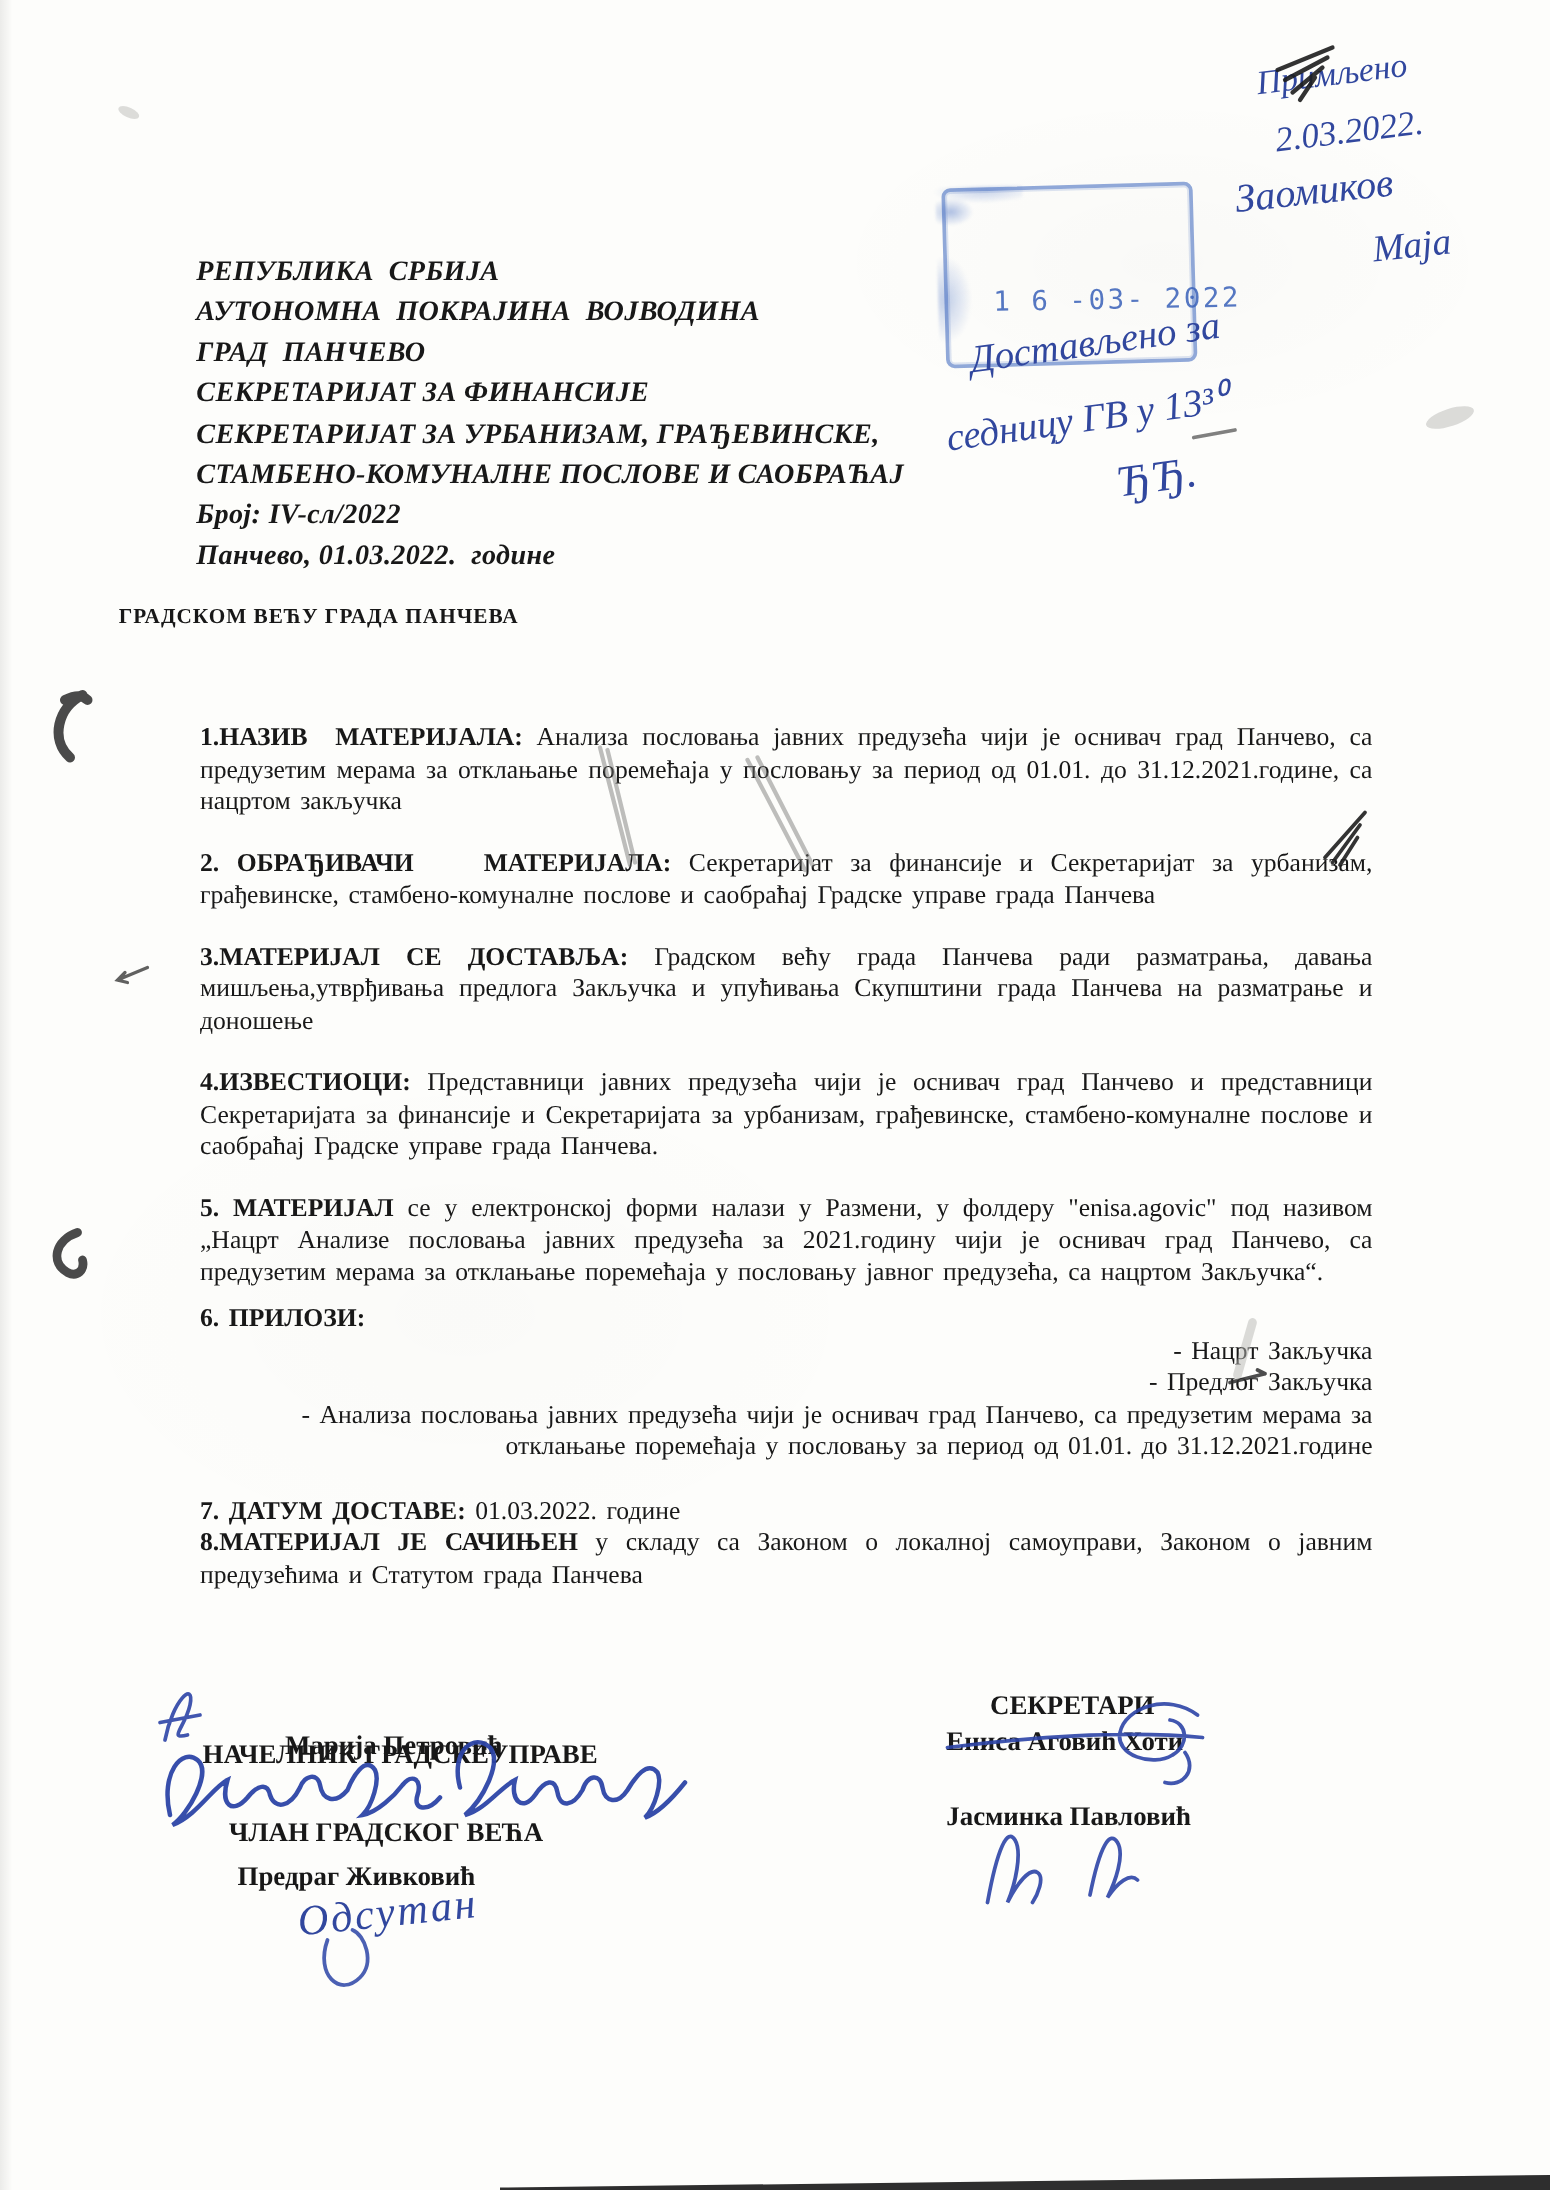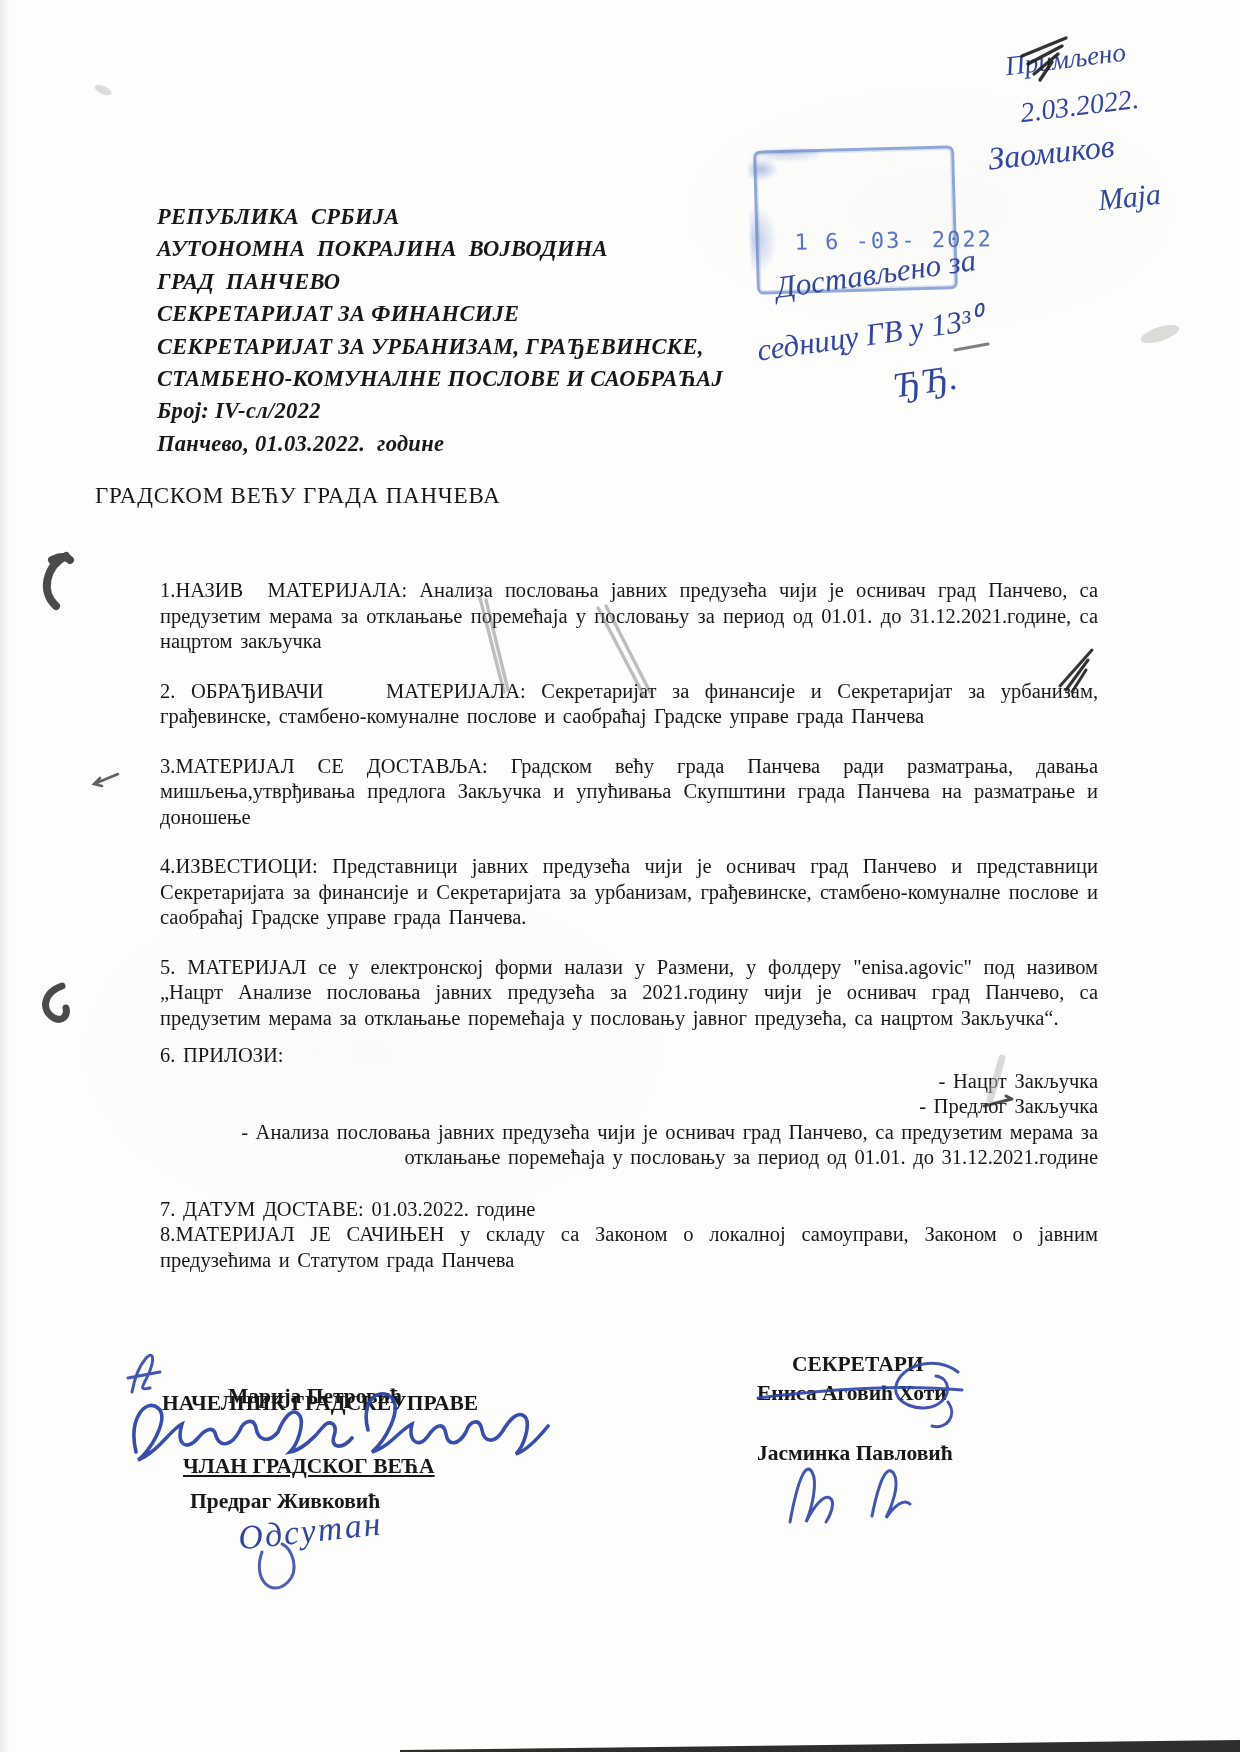--- a/index.html
+++ b/index.html
@@ -16,28 +16,28 @@
     font-family:"Liberation Serif", serif;
     color:#181818;
   }
   .edge-shade{position:absolute;left:0;top:0;width:10px;height:100%;
     background:linear-gradient(to right, rgba(0,0,0,0.07), rgba(0,0,0,0));}
   .line{white-space:pre;font-style:italic;}
   
   .letterhead{position:absolute;left:157px;top:201px;font-weight:bold;
     font-size:22.5px;line-height:32.4px;letter-spacing:0.3px;}
   
-  .addressee{position:absolute;left:95px;top:483px;font-weight:normal;
-    font-size:23px;letter-spacing:0.8px;white-space:pre;}
+  .addressee{position:absolute;left:95px;top:483px;font-weight:bold;
+    font-size:17px;letter-spacing:0.8px;white-space:pre;}
   
   .docbody{position:absolute;left:160px;top:578px;width:938px;
     font-size:20.5px;line-height:25.5px;text-align:justify;word-spacing:2.5px;}
   .para{margin:0 0 24px 0;}
   .para.joined{margin:0;}
-  .plabel{font-weight:normal;white-space:pre-wrap;}
+  .plabel{font-weight:bold;white-space:pre-wrap;}
   .attach{margin:12px 0 26px 0;}
   .aitem{text-align:right;}
   
   .sig{position:absolute;font-weight:bold;font-size:21.5px;white-space:pre;}
   
   .hand{position:absolute;font-style:italic;color:#31479e;white-space:pre;
     font-family:"Liberation Serif", serif;}
   
   .stamp{position:absolute;left:755px;top:148px;width:195px;height:138px;
     border:3.5px solid rgba(78,116,196,0.62);border-radius:7px;
@@ -98,21 +98,21 @@
       <div class="aitem">- Нацрт Закључка</div>
       <div class="aitem">- Предлог Закључка</div>
       <div class="aitem">- Анализа пословања јавних предузећа чији је оснивач град Панчево, са предузетим мерама за отклањање поремећаја у пословању за период од 01.01. до 31.12.2021.године</div>
     </div>
     <p class="para joined"><span class="plabel">7. ДАТУМ ДОСТАВЕ:</span> <span>01.03.2022. године</span></p>
     <p class="para joined"><span class="plabel">8.МАТЕРИЈАЛ ЈЕ САЧИЊЕН</span> <span>у складу са  Законом о локалној самоуправи, Законом о јавним предузећима и Статутом града Панчева</span></p>
   </div>
 
   <div class="sig" style="left:162px;top:1355px;margin-top:36px;">НАЧЕЛНИК ГРАДСКЕУПРАВЕ</div>
   <div class="sig" style="left:228px;top:1384px;">Марија Петровић</div>
-  <div class="sig" style="left:183px;top:1454px;text-decoration:underline;">ЧЛАН ГРАДСКОГ ВЕЋА</div>
+  <div class="sig" style="left:183px;top:1454px;">ЧЛАН ГРАДСКОГ ВЕЋА</div>
   <div class="sig" style="left:190px;top:1489px;">Предраг Живковић</div>
   <div class="sig" style="left:792px;top:1352px;">СЕКРЕТАРИ</div>
   <div class="sig" style="left:757px;top:1381px;">Ениса Аговић Хоти</div>
   <div class="sig" style="left:757px;top:1441px;">Јасминка Павловић</div>
 
   <div class="hand" style="left:238px;top:1512px;font-size:34px;transform:rotate(-6deg);letter-spacing:2px;">Одсутан</div>
 
   <svg class="overlay" width="1240" height="1752" viewBox="0 0 1240 1752">
 
     <path d="M136 1452 C128 1418 146 1398 158 1408 C170 1418 150 1452 138 1460 C158 1452 170 1430 182 1424 C176 1444 186 1452 198 1438 C206 1428 214 1426 216 1436 C220 1448 232 1446 240 1430 C244 1420 254 1418 256 1428 C258 1440 268 1444 278 1432 C282 1422 292 1404 300 1416 C304 1424 298 1444 290 1452 C302 1450 316 1436 322 1428 C330 1418 338 1424 334 1436 C330 1448 342 1450 352 1438 M368 1430 C360 1400 380 1386 392 1398 C402 1410 386 1440 372 1452 C388 1448 400 1430 412 1424 C408 1440 418 1450 428 1436 C436 1424 444 1422 446 1434 C448 1446 458 1446 466 1432 C470 1420 480 1418 482 1430 C484 1442 494 1444 502 1432 C508 1422 518 1408 526 1418 C530 1426 524 1446 516 1454 C528 1450 540 1436 548 1426" fill="none" stroke="#2c44a6" stroke-width="3.6" stroke-linecap="round" opacity="0.95"></path>

